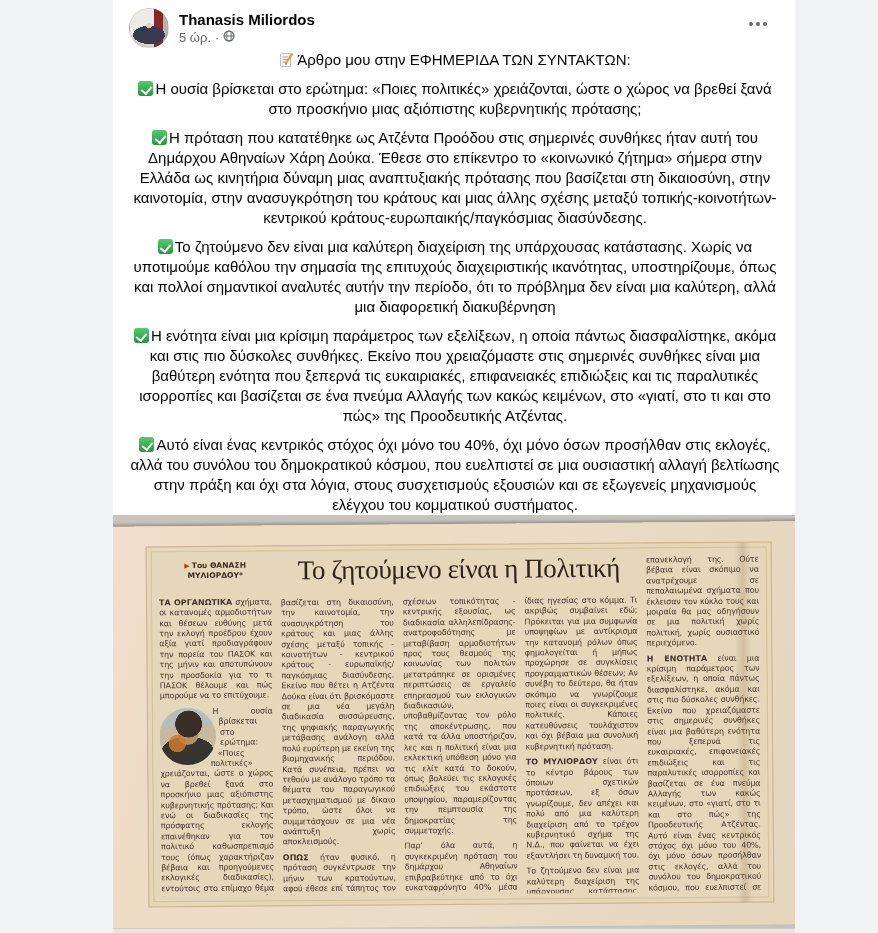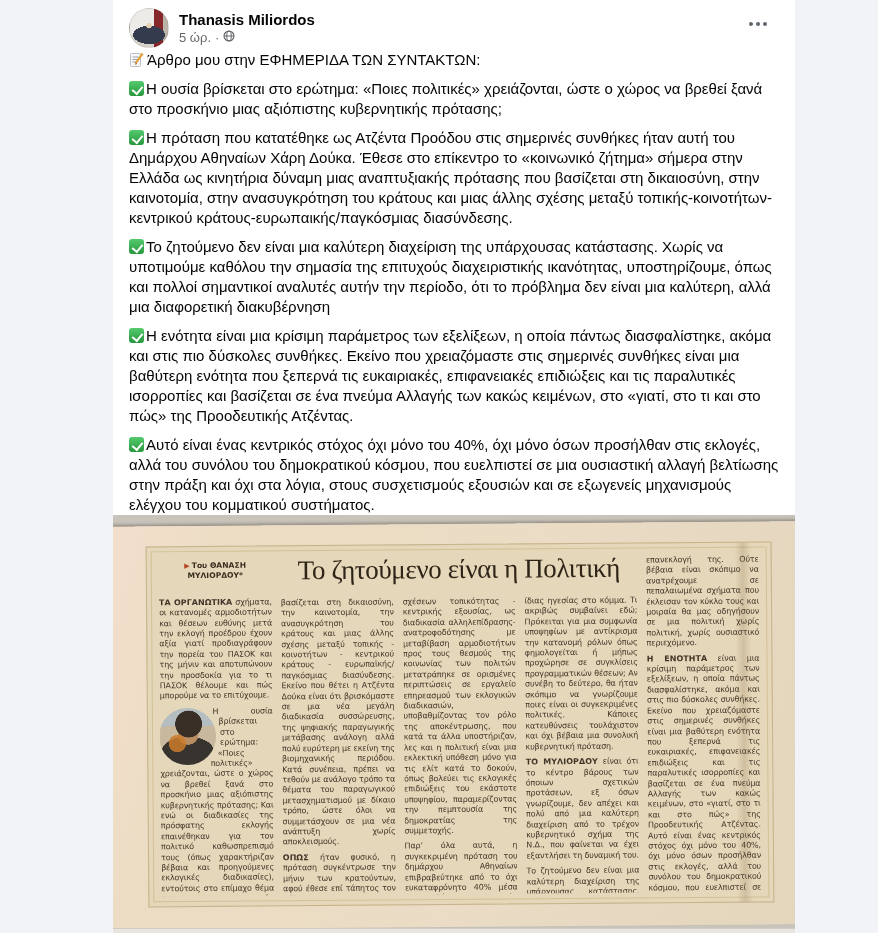--- a/index.html
+++ b/index.html
@@ -32,21 +32,21 @@
   .meta-dot { font-size:13px; color:#65676b; }
   .globe { width:12px; height:12px; display:inline-block; }
   .more-btn { position:absolute; top:16px; right:26px; display:flex; gap:3px; padding:6px 2px; cursor:pointer; }
   .more-btn i { width:4px; height:4px; border-radius:50%; background:#606770; display:block; }
 
   
   .post-text {
     position:absolute; top:50px; left:16px; right:14px; height:465px; overflow:hidden;
     font-size:15px; line-height:20px; color:#050505;
   }
-  .post-text p { margin:0 0 9px; }
+  .post-text p { margin:0 0 9px;text-align:center; }
   .chk {
     display:inline-block; width:15px; height:15px; border-radius:3px; margin-right:2px;
     background:linear-gradient(180deg,#55cb6e,#27963c); vertical-align:-2px; position:relative;
   }
   .chk::after {
     content:""; position:absolute; left:4.5px; top:2.5px; width:4.5px; height:8px;
     border:solid #fff; border-width:0 2px 2px 0; transform:rotate(40deg);
   }
   .memo { width:16px; height:16px; vertical-align:-2.5px; margin-right:2px; }
 

